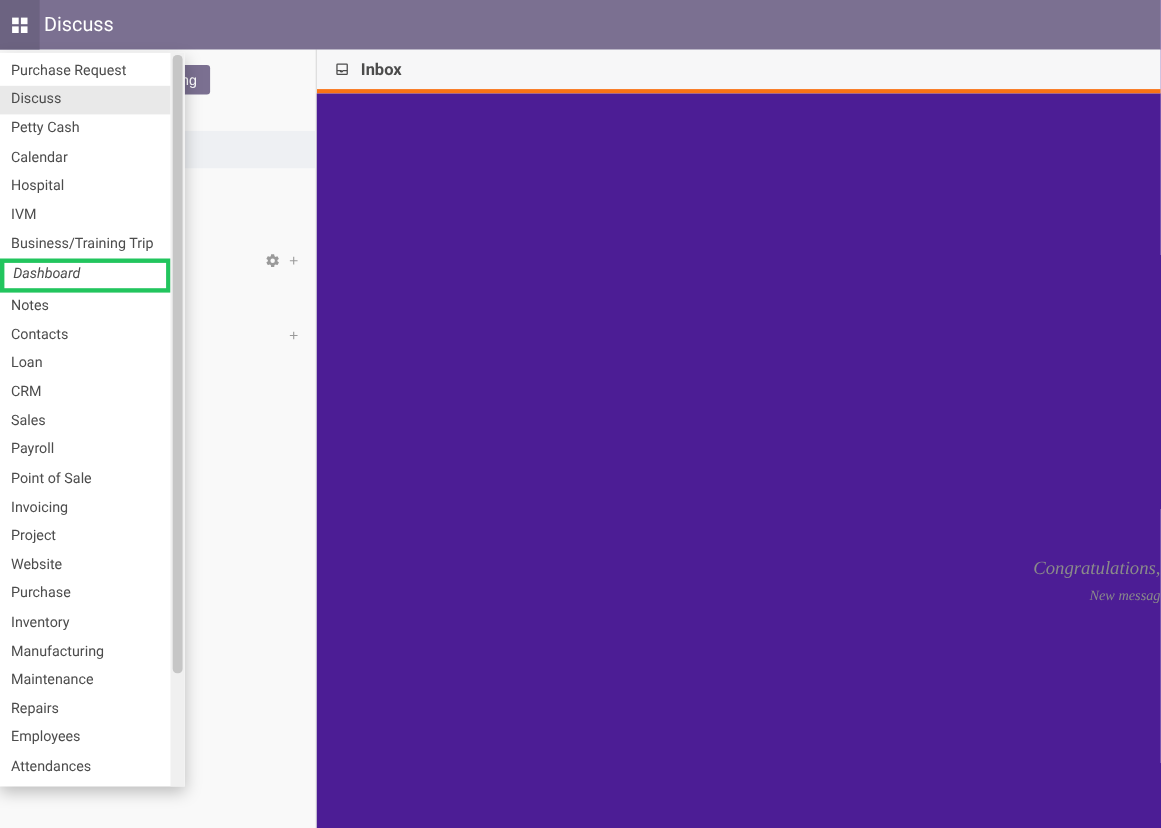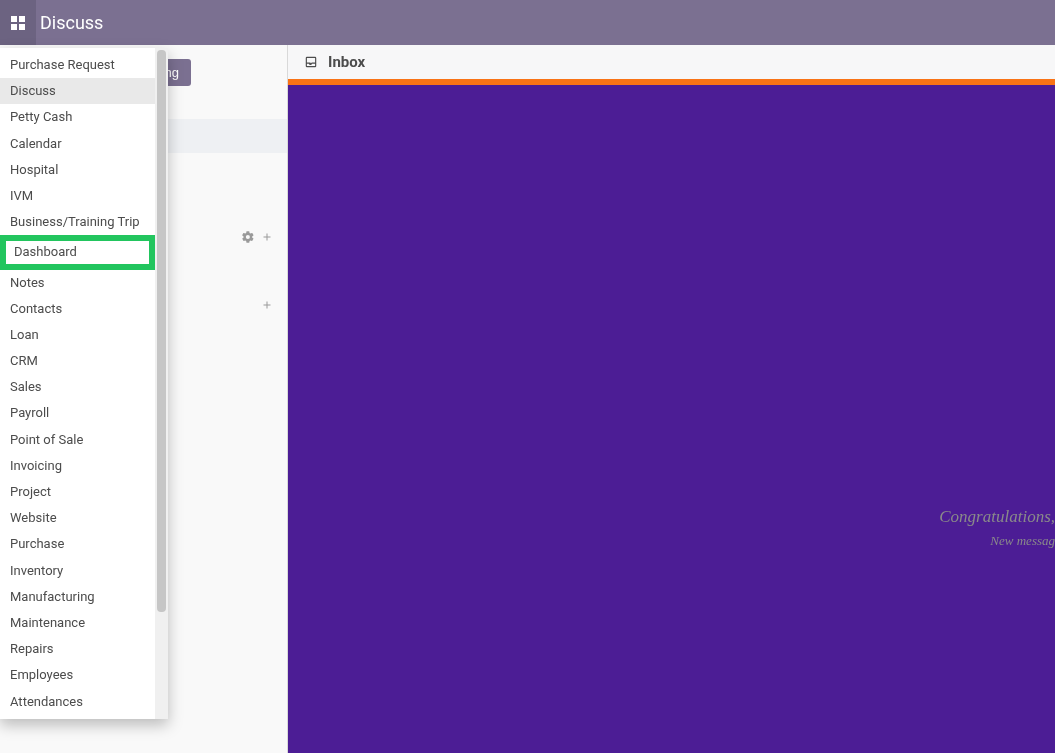--- a/index.html
+++ b/index.html
@@ -98,21 +98,21 @@
   .icon-gear svg, .icon-plus svg { fill: #9a9a9a; }
 
   
   .main-area {
     flex: 1;
     display: flex;
     flex-direction: column;
   }
   .main-header {
     height: 40px;
-    border-bottom: 6px solid #f97316;
+    border-bottom: 4px solid #f97316;
     background: #f7f7f8;
     display: flex;
     align-items: center;
     padding: 0 16px;
   }
   .main-header .inbox-icon {
     margin-right: 10px;
     display: inline-flex;
     color: #4c4c4c;
   }
@@ -186,23 +186,24 @@
     font-size: 13px;
     color: #4c4c4c;
     cursor: pointer;
     white-space: nowrap;
     line-height: 1.4;
   }
   .dropdown-menu li.active {
     background: #e9e9e9;
   }
   .dropdown-menu li.highlight {
-    border: 6px solid #22c55e;
+    border: 4px solid #22c55e;
     padding: 2px 8px;
     margin: 0 0;
+    font-style: italic;
   }
 </style>
 </head>
 <body>
 
 <div class="topbar">
   <div class="apps-btn">
     <svg width="16" height="16" viewBox="0 0 16 16">
         <rect x="1" y="1" width="6" height="6"></rect>
         <rect x="9" y="1" width="6" height="6"></rect>

